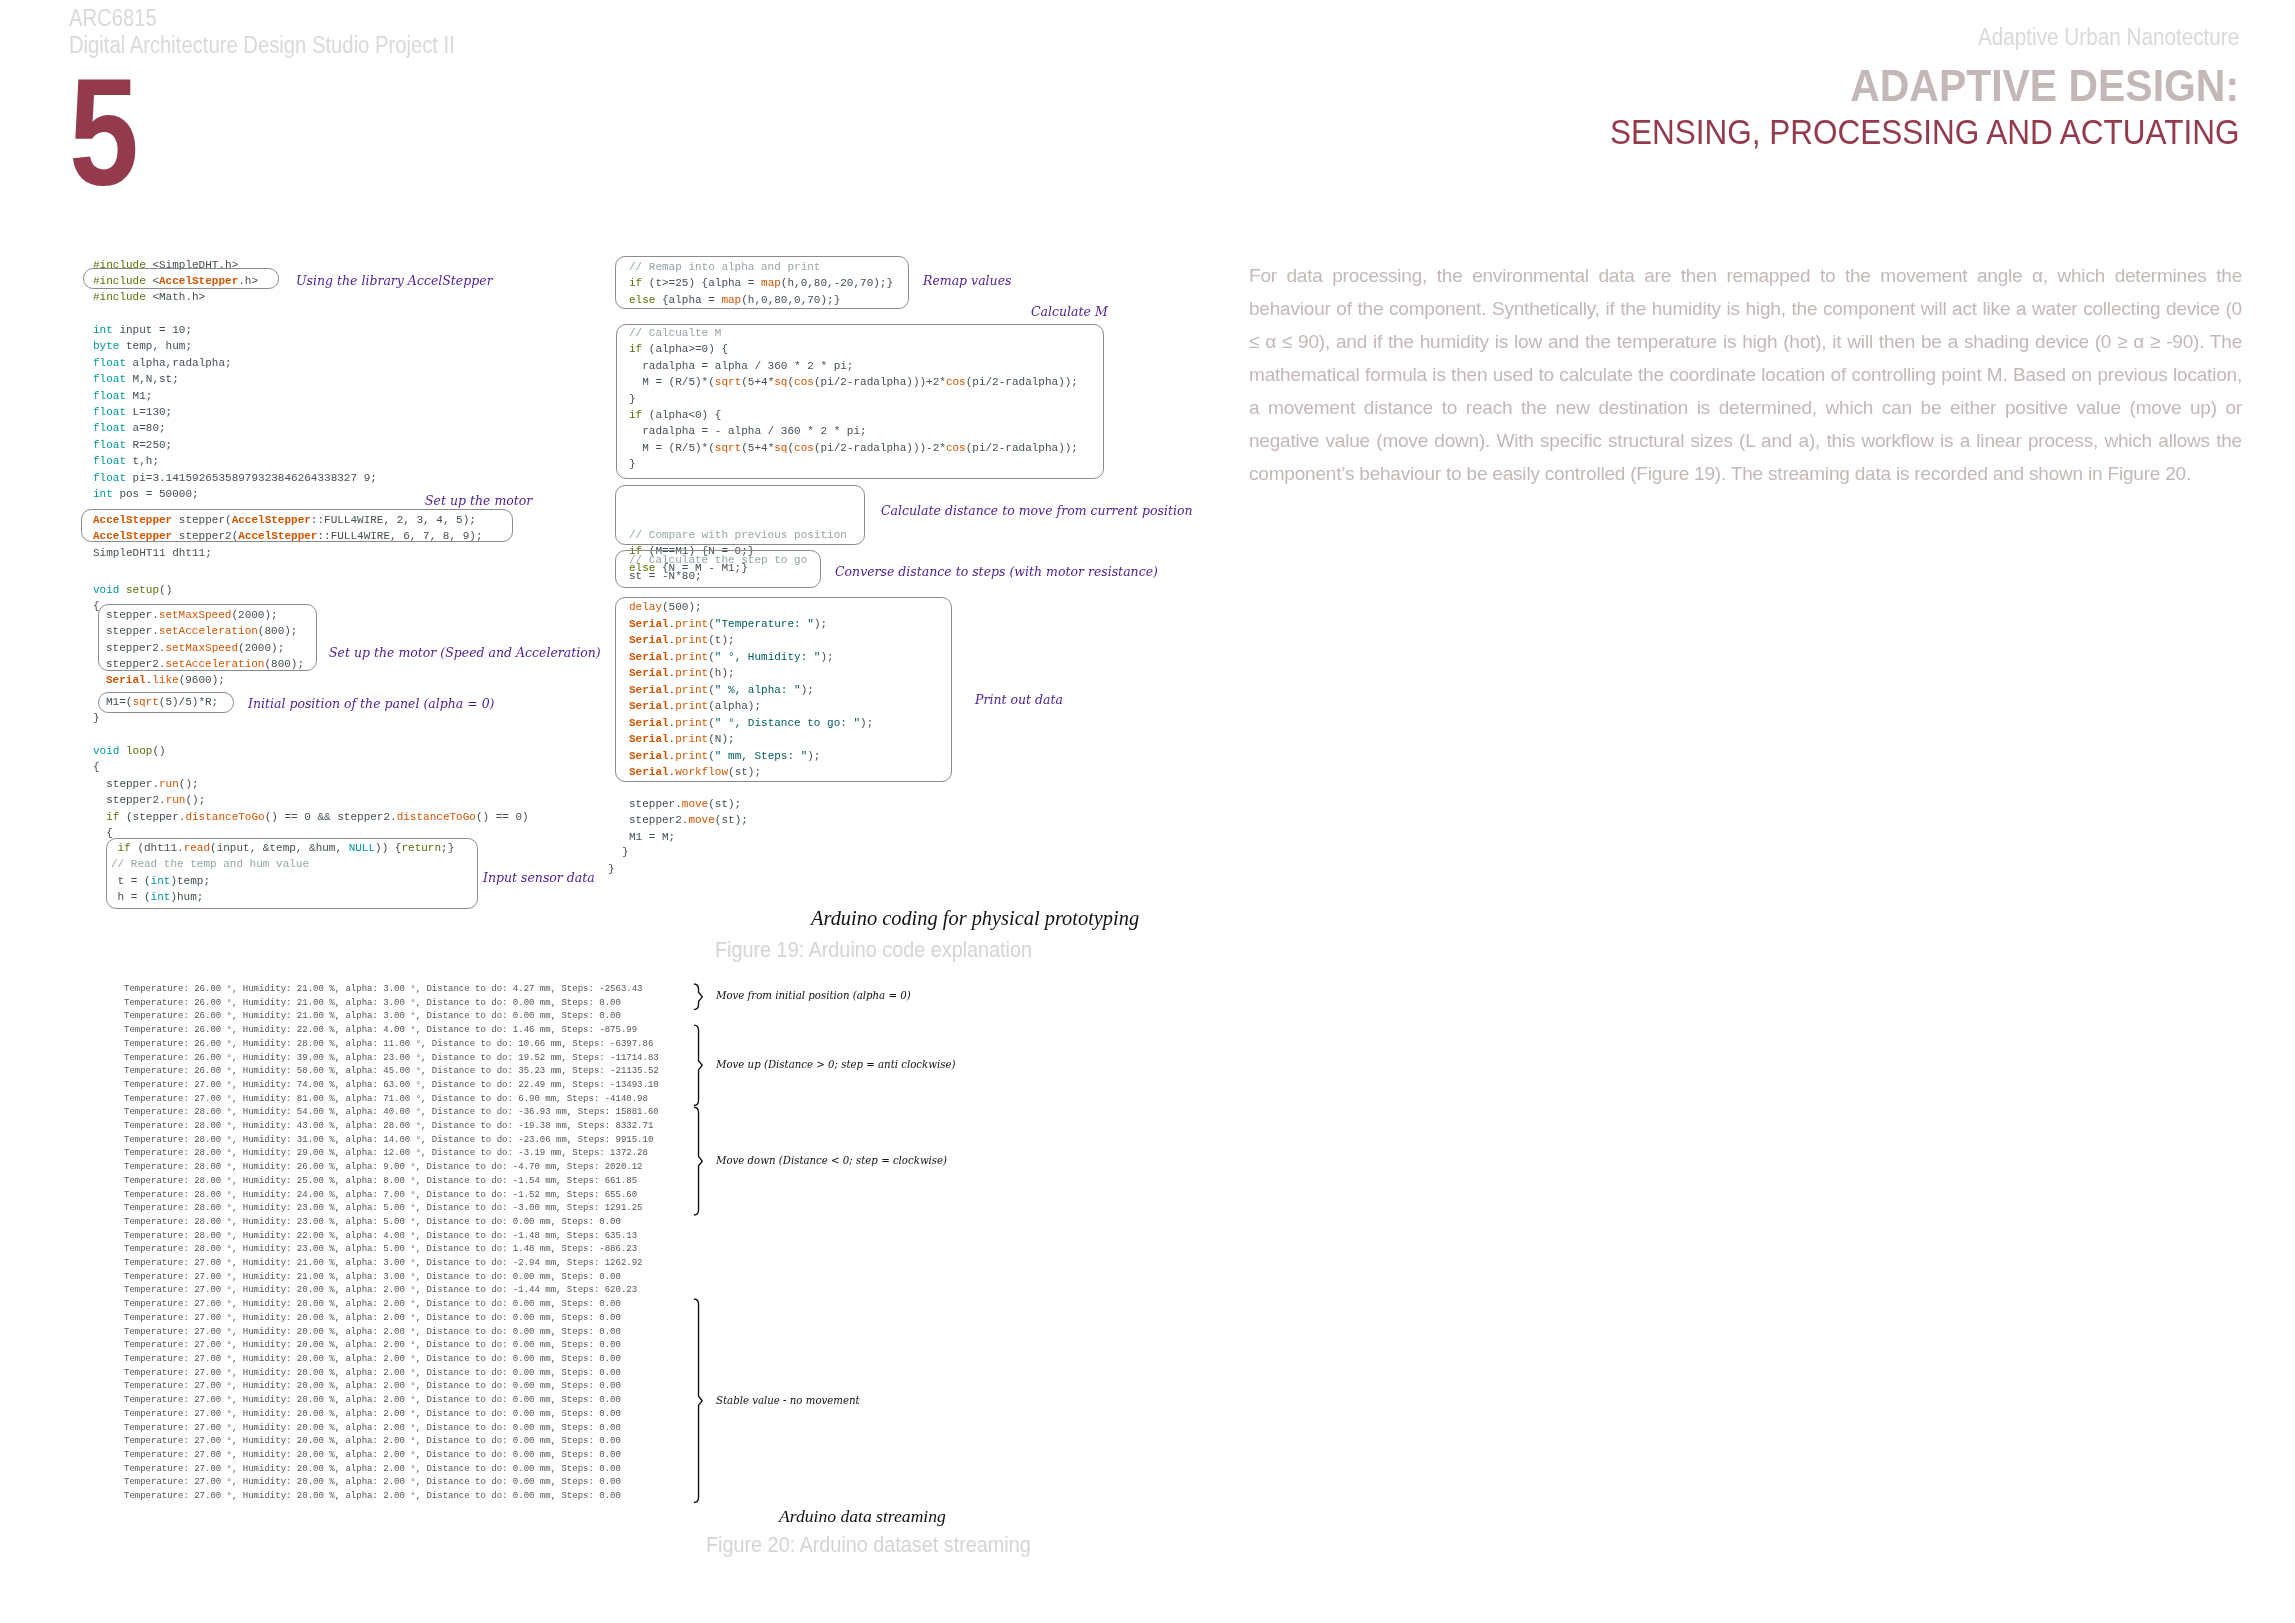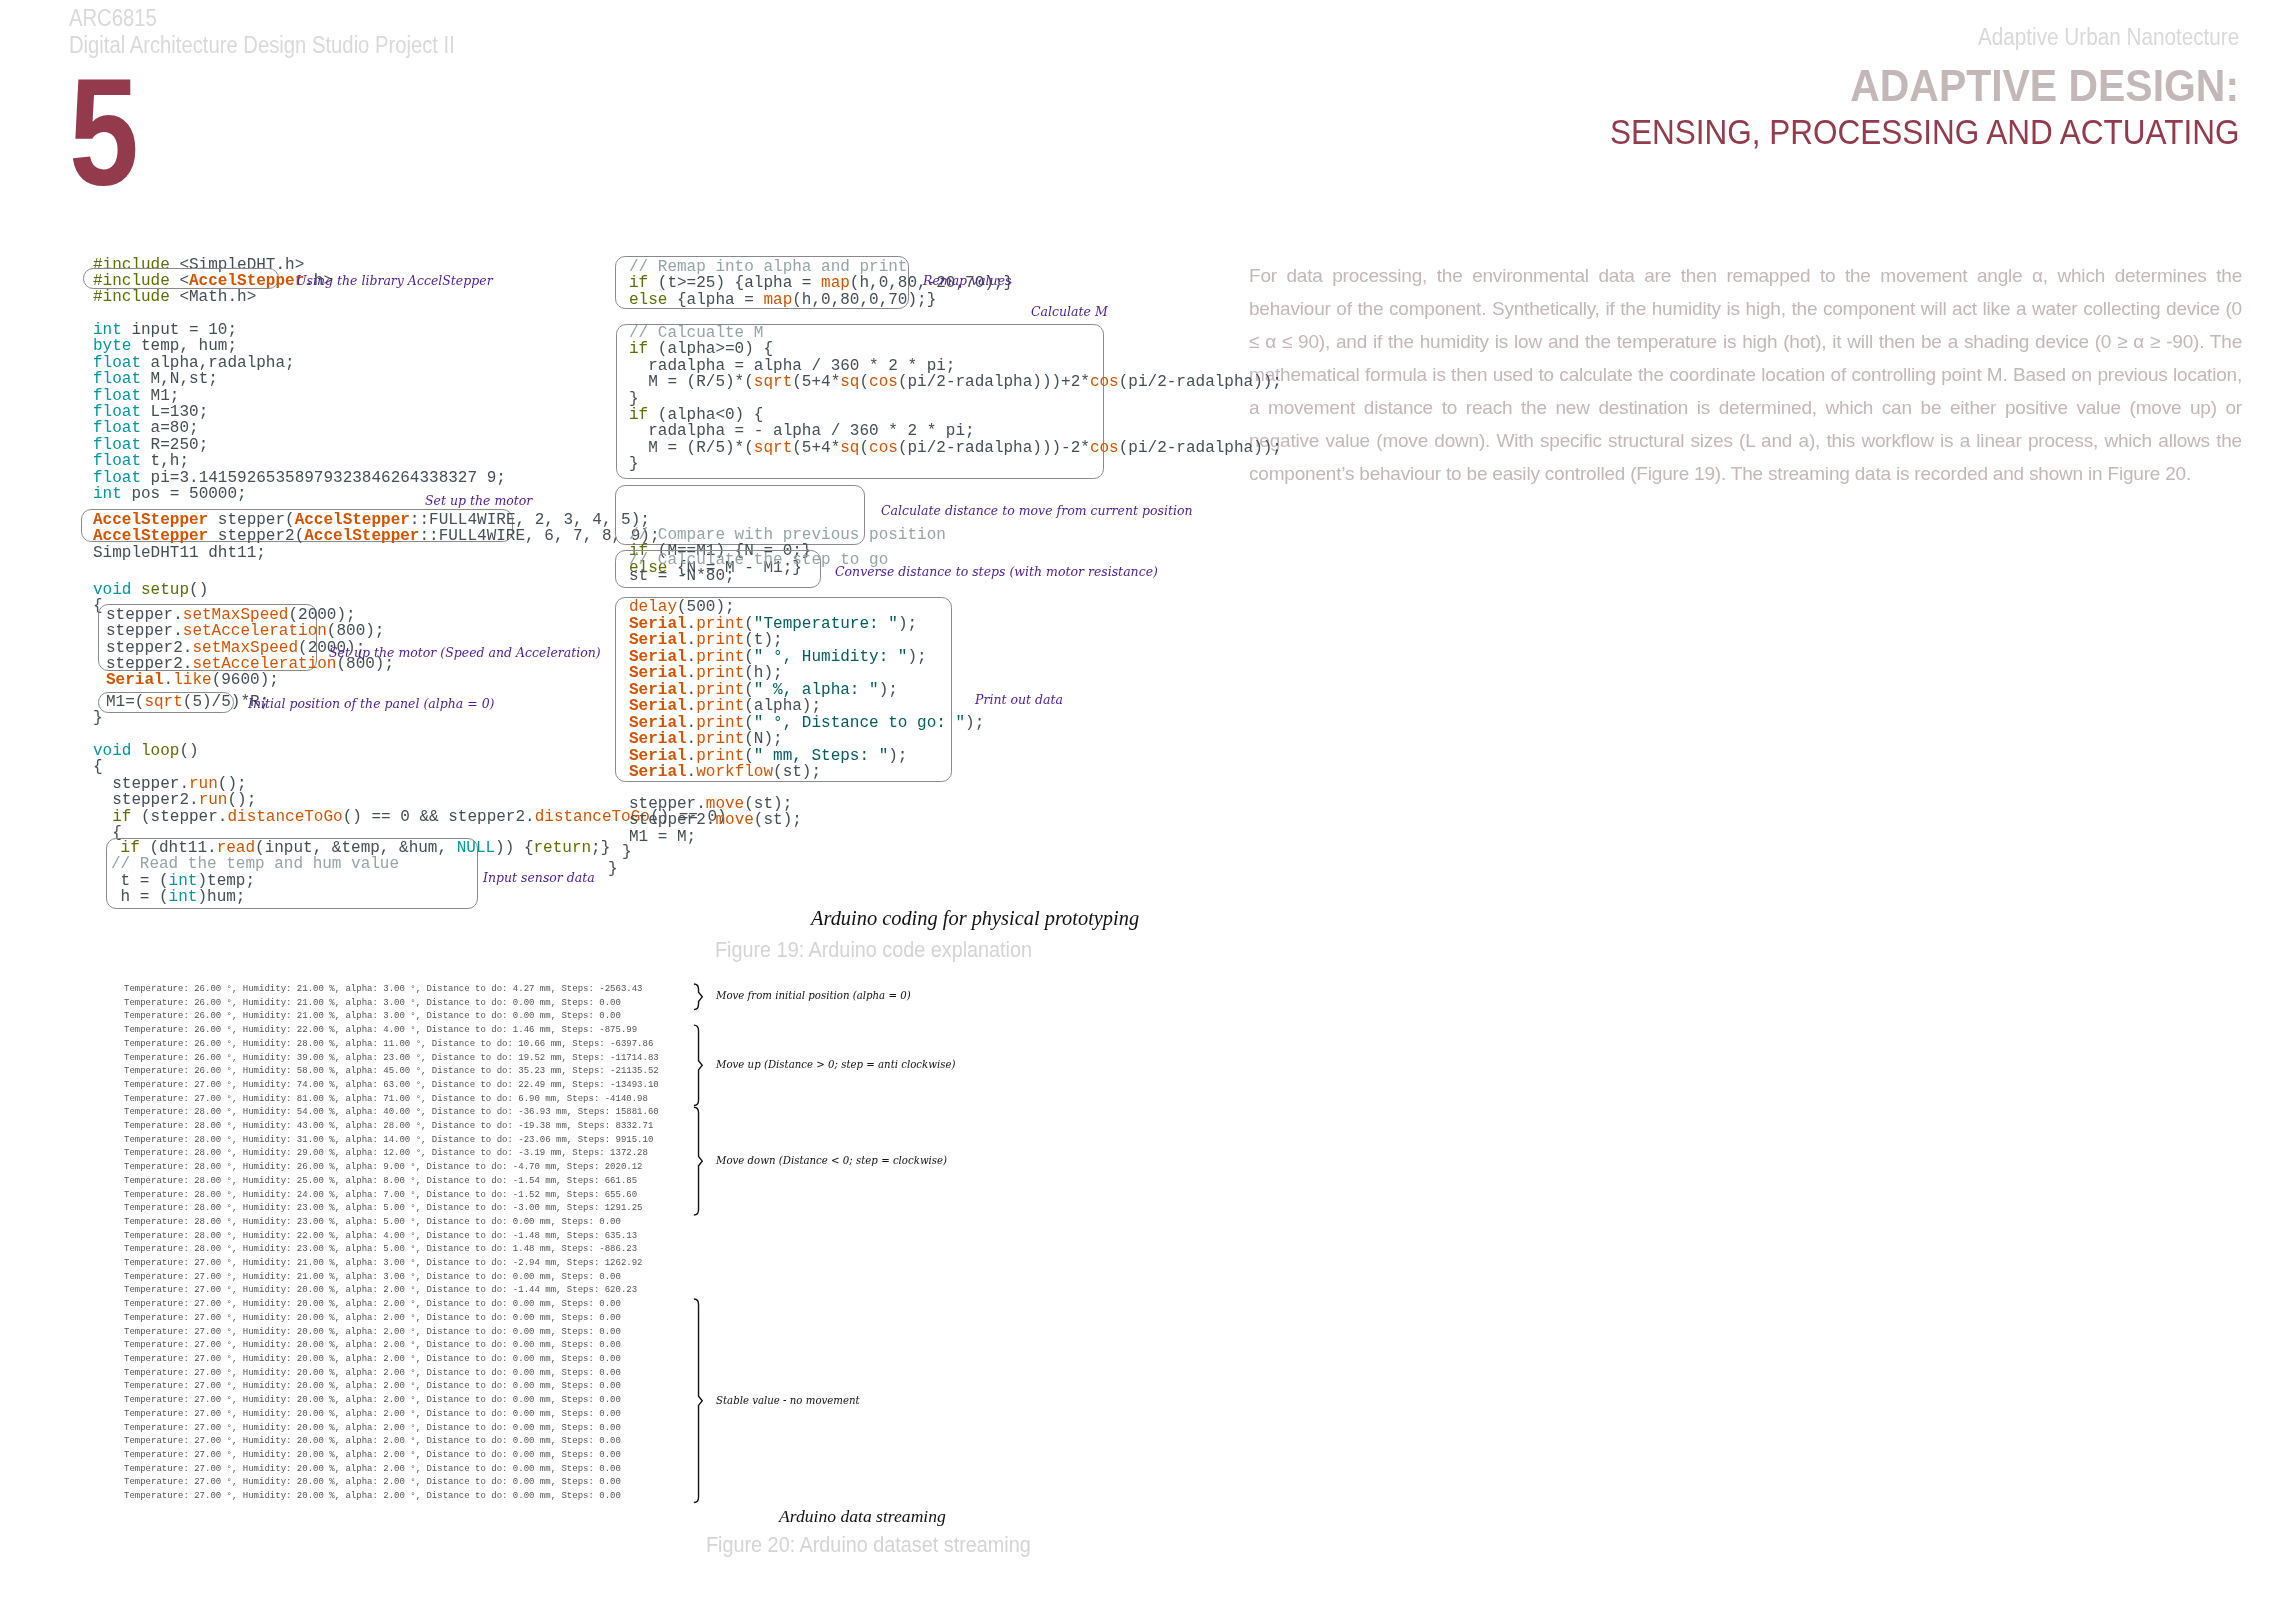--- a/index.html
+++ b/index.html
@@ -6,21 +6,21 @@
   body { width:2295px; height:1623px; position:relative; overflow:hidden; font-family:"Liberation Sans", sans-serif; }
   .abs { position:absolute; }
   .hdr-course { left:69px; top:3.7px; font-size:23px; color:#d9d9d9; line-height:28px; font-family:"Liberation Sans", sans-serif; transform:scaleX(0.88); transform-origin:left; }
   .hdr-course2 { top:31px; }
   .chapter-num { left:69px; top:62px; font-size:153px; font-weight:bold; color:#933a4c; line-height:139px; font-family:"Liberation Sans", sans-serif; transform:scaleX(0.82); transform-origin:left; }
   .right-sub { right:56px; top:24px; font-size:23px; color:#d9d9d9; text-align:right; white-space:nowrap; transform:scaleX(0.9); transform-origin:right; }
   .right-title { right:56px; top:60px; font-size:44px; font-weight:bold; color:#c4b7b7; text-align:right; white-space:nowrap; line-height:51px; transform:scaleX(0.93); transform-origin:right; }
   .right-title2 { right:56px; top:111px; font-size:35px; color:#933a4c; text-align:right; white-space:nowrap; line-height:42px; transform:scaleX(0.9); transform-origin:right; }
   .body-text { left:1249px; top:259px; width:993px; font-size:19px; line-height:33px; color:#c4b7b7; text-align:justify; font-family:"Liberation Sans", sans-serif; letter-spacing:-0.2px; }
 
-  .code { font-family:"Liberation Mono", monospace; font-size:16px; line-height:16.4px; color:#434f54; white-space:pre; }
+  .code { font-family:"Liberation Mono", monospace; font-size:11px; line-height:16.4px; color:#434f54; white-space:pre; }
   .kw { color:#00979c; }
   .pp { color:#5e6d03; }
   .fn { color:#d35400; }
   .cls { color:#d35400; font-weight:bold; }
   .str { color:#005c5f; }
   .cm { color:#95a5a6; }
   .box { position:absolute; border:1.9px solid #8a8a8a; border-radius:10.2px; }
   .note { font-family:"DejaVu Serif", "Liberation Serif", serif; font-style:italic; font-size:12.5px; color:#4c1d95; white-space:nowrap; position:absolute; }
   .caption-it { font-family:"Liberation Serif", serif; font-style:italic; font-size:20.4px; color:#111; white-space:nowrap; position:absolute; }
   .fig { font-size:22px; color:#d4d4d4; position:absolute; white-space:nowrap; transform:scaleX(0.9); transform-origin:left; }

